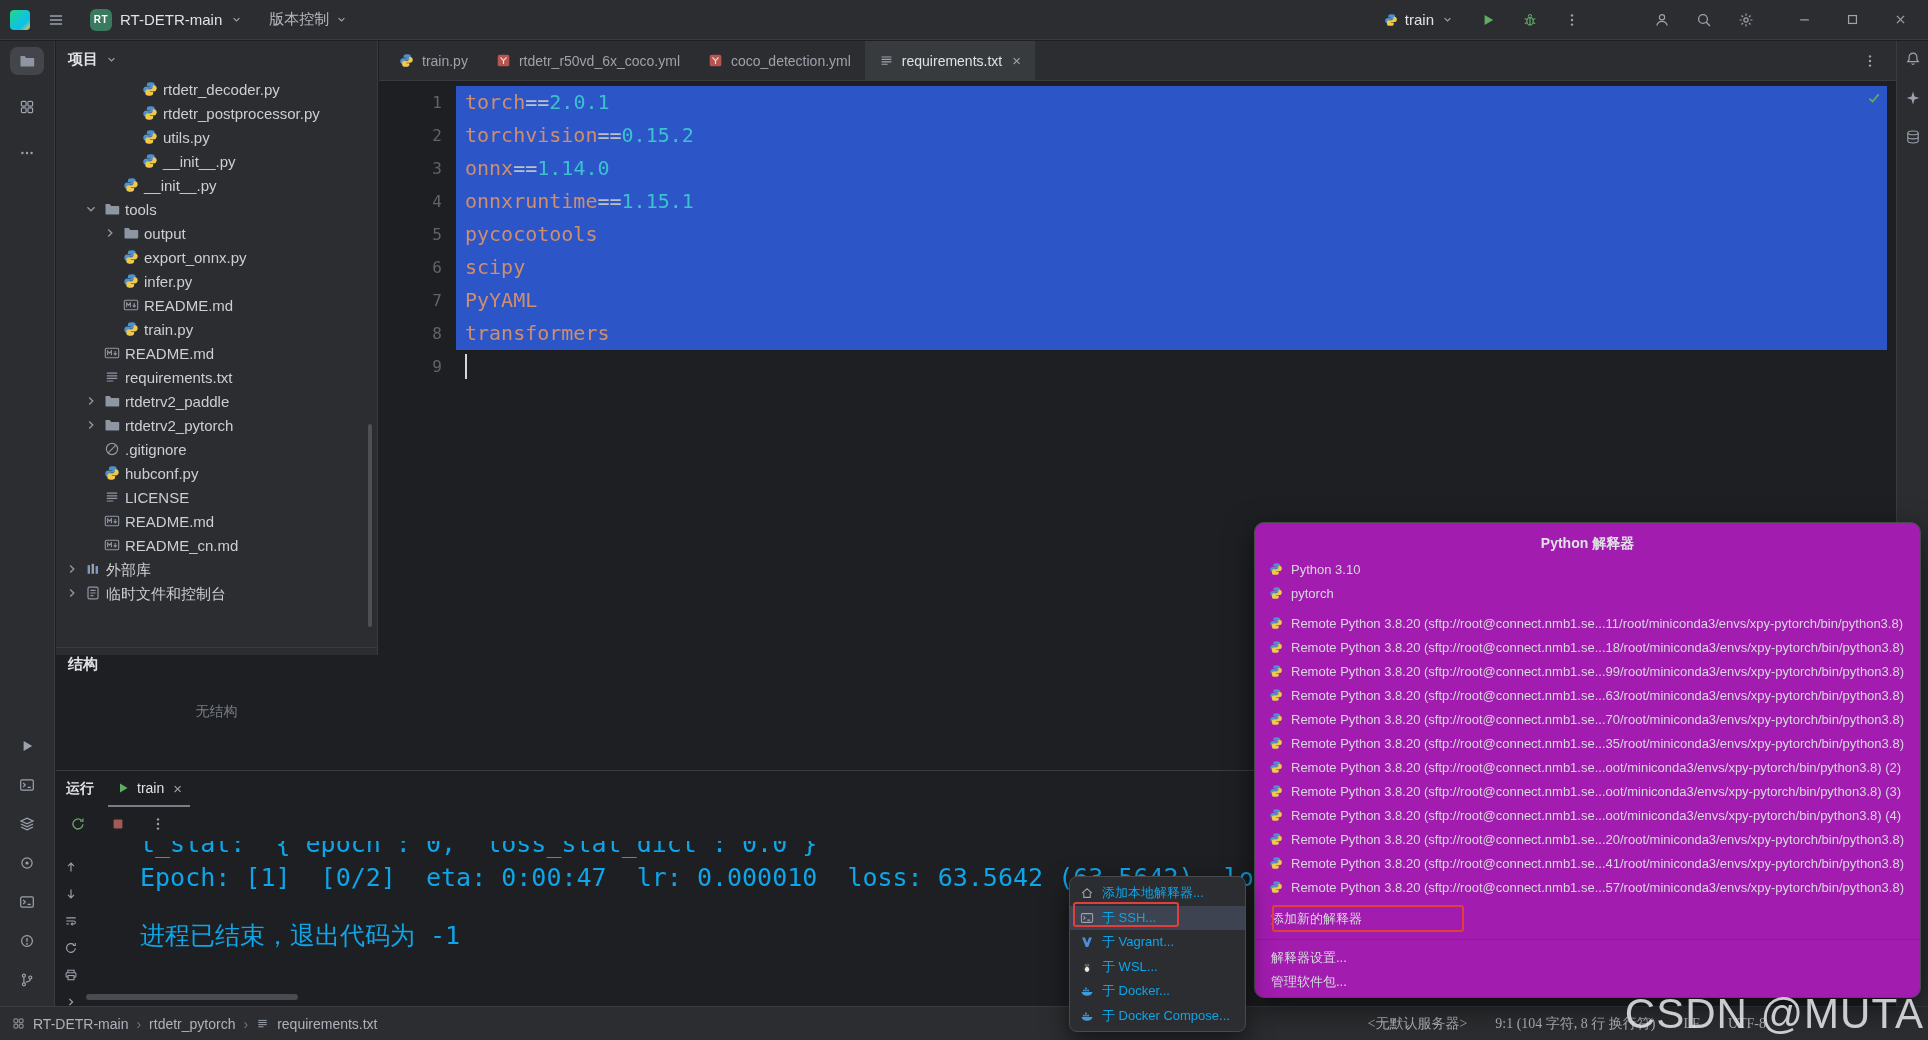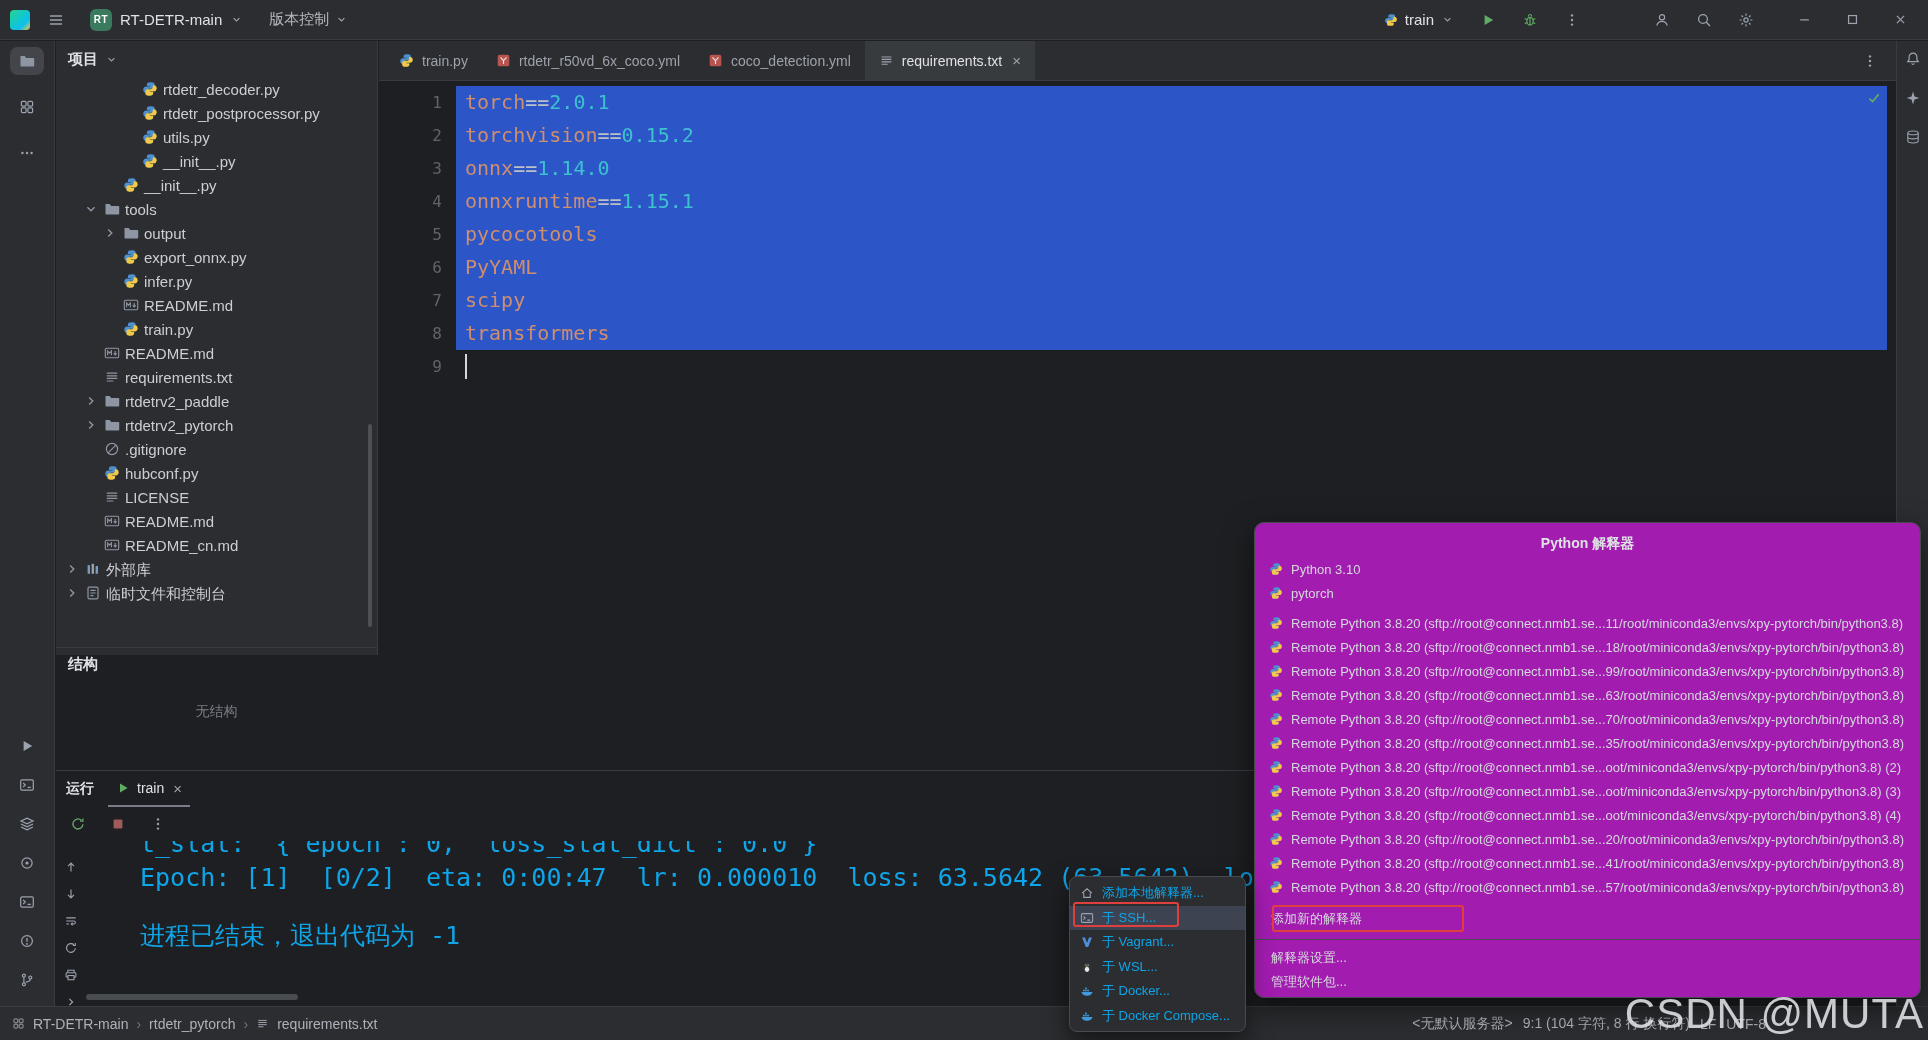--- a/index.html
+++ b/index.html
@@ -93,21 +93,21 @@
   .cline{position:absolute;left:48px;white-space:pre;}
   .hscroll{position:absolute;left:30px;right:20px;bottom:6px;height:6px;}
   .hthumb{width:212px;height:6px;background:#484b50;border-radius:3px;}
 
   
   .statusbar{position:absolute;left:0;right:0;bottom:0;height:34px;background:var(--panel);
              border-top:1px solid var(--border);display:flex;align-items:center;padding:0 12px;z-index:6;font-size:14px;}
   .sb-left{display:flex;align-items:center;gap:8px;color:#adb2ba;}
   .crumb{color:#adb2ba;}
   .csep{color:var(--dim2);}
-  .sb-right{margin-left:auto;display:flex;align-items:center;gap:10px;color:#adb2ba;padding-right:150px;}
+  .sb-right{margin-left:auto;display:flex;align-items:center;gap:28px;color:#adb2ba;padding-right:150px;font-family:Liberation Serif, serif;}
 
   
   .ipopup{position:absolute;left:1254px;top:522px;width:667px;height:476px;background:#a21caf;
           border:1px solid #474a4f;border-radius:10px;box-shadow:0 10px 30px rgba(0,0,0,.55);
           z-index:30;padding:6px 0;}
   .ptitle{text-align:center;font-size:14px;font-weight:bold;height:28px;line-height:28px;}
   .irow{height:24px;display:flex;align-items:center;gap:8px;padding:0 14px;font-size:13px;color:#d5d8dd;white-space:nowrap;overflow:hidden;}
   .irow.gaptop{margin-top:6px;}
   .addrow{margin-top:8px;height:24px;display:flex;align-items:center;padding:0 16px;font-size:13px;color:#d5d8dd;}
   .isep{height:1px;background:#474a4f;margin:8px 0 6px;}
@@ -675,22 +675,22 @@
           <div class="gnum">7</div>
           <div class="gnum">8</div>
           <div class="gnum">9</div>
         </div>
       <div class="codewrap" id="code">
           <div class="cl sel"><span class="tk-n">torch</span><span class="tk-o">==</span><span class="tk-v">2.0.1</span></div>
           <div class="cl sel"><span class="tk-n">torchvision</span><span class="tk-o">==</span><span class="tk-v">0.15.2</span></div>
           <div class="cl sel"><span class="tk-n">onnx</span><span class="tk-o">==</span><span class="tk-v">1.14.0</span></div>
           <div class="cl sel"><span class="tk-n">onnxruntime</span><span class="tk-o">==</span><span class="tk-v">1.15.1</span></div>
           <div class="cl sel"><span class="tk-n">pycocotools</span></div>
+          <div class="cl sel"><span class="tk-n">scipy</span></div>
           <div class="cl sel"><span class="tk-n">PyYAML</span></div>
-          <div class="cl sel"><span class="tk-n">scipy</span></div>
           <div class="cl sel"><span class="tk-n">transformers</span></div>
           <div class="cl"><span class="caret"></span></div>
         </div>
       <div class="inspect">
           <svg class="ic">
             <use href="#i-check"></use>
           </svg>
         </div>
     </div>
   </div>

